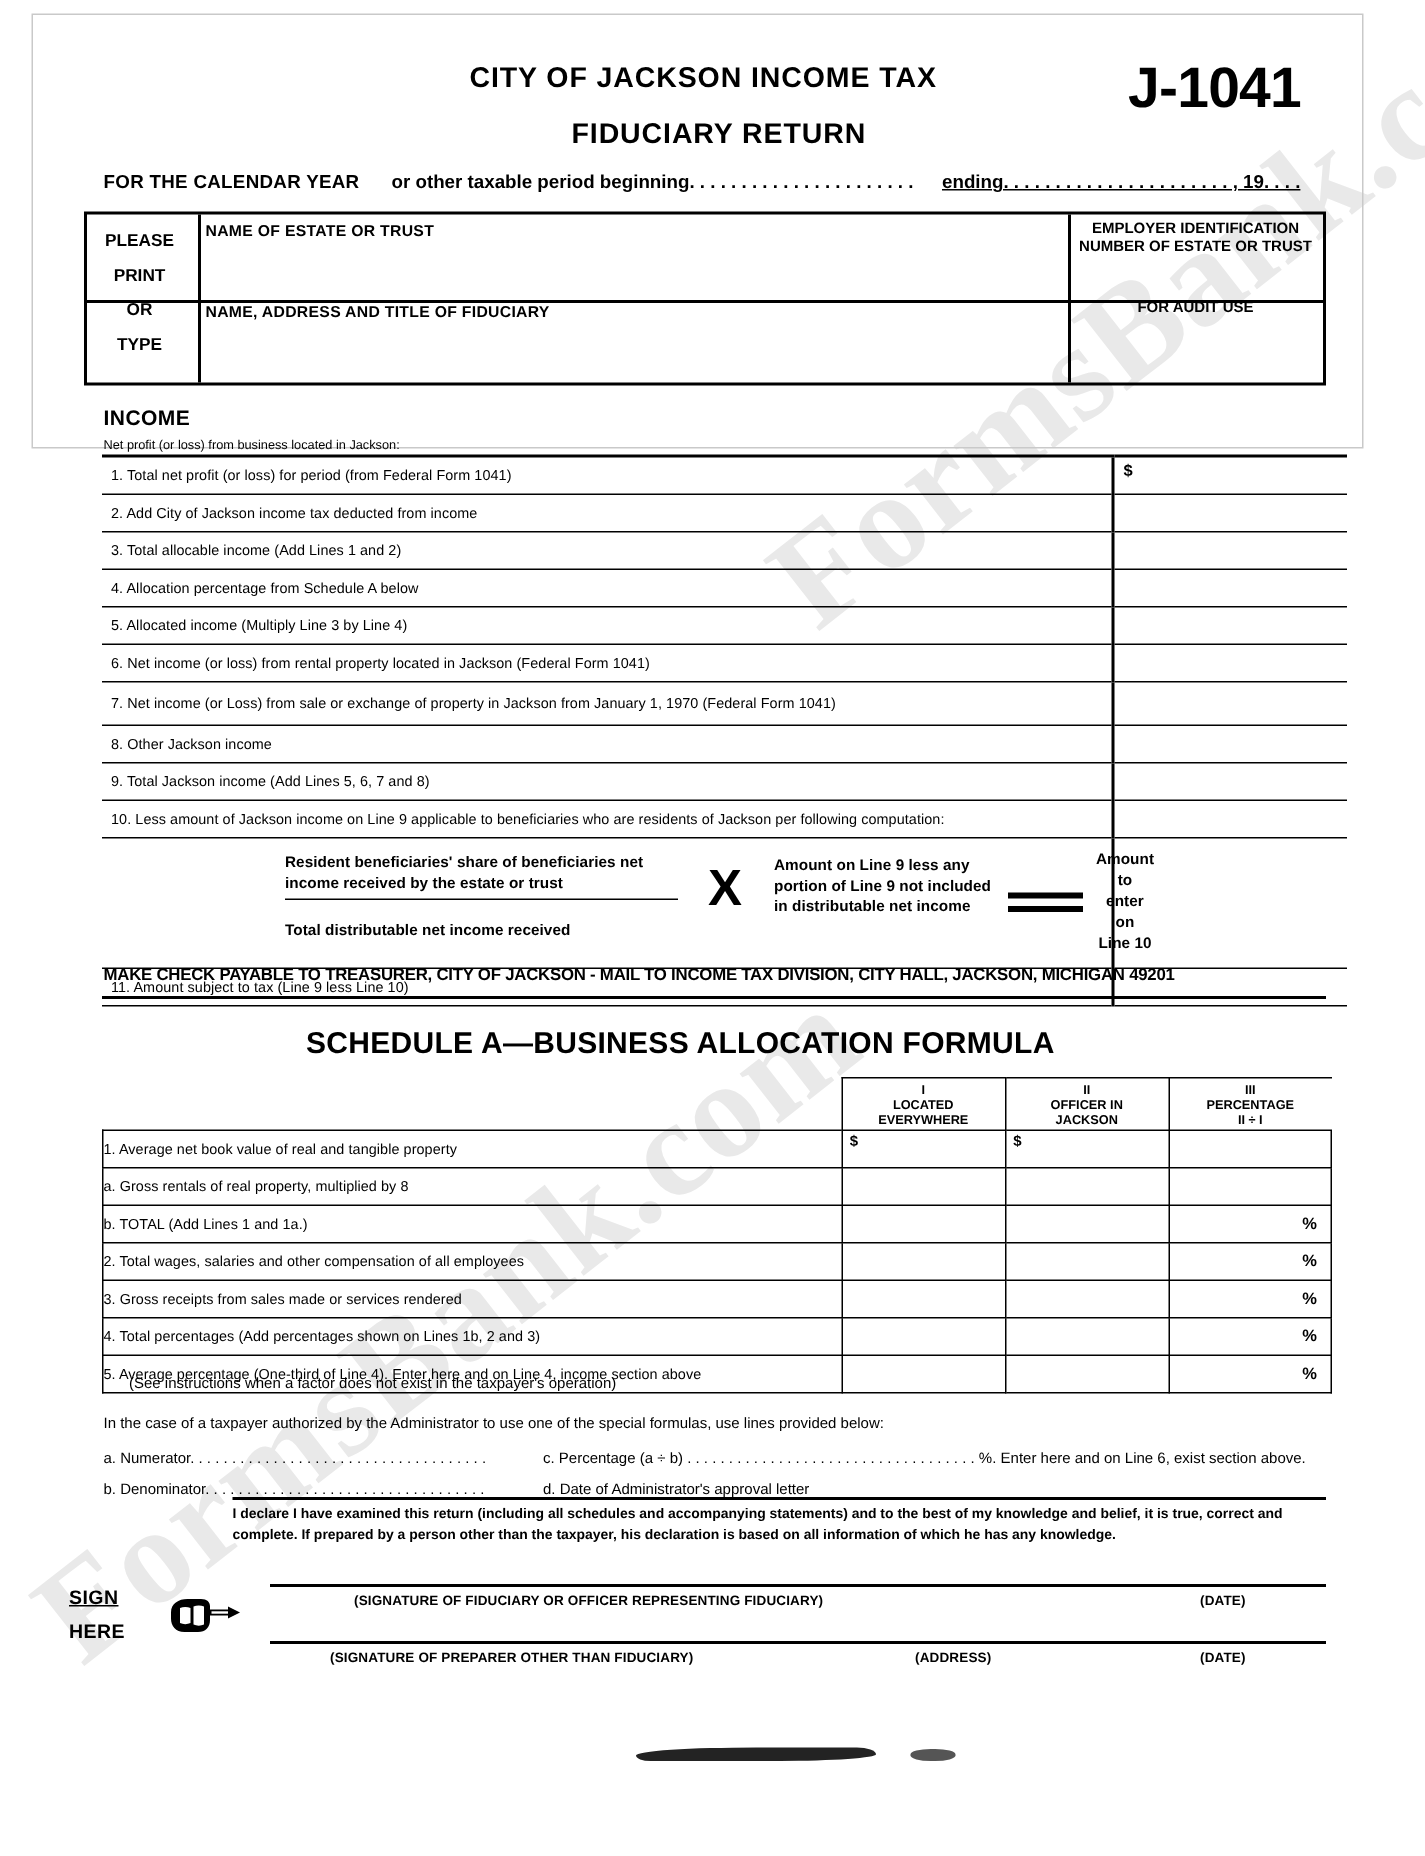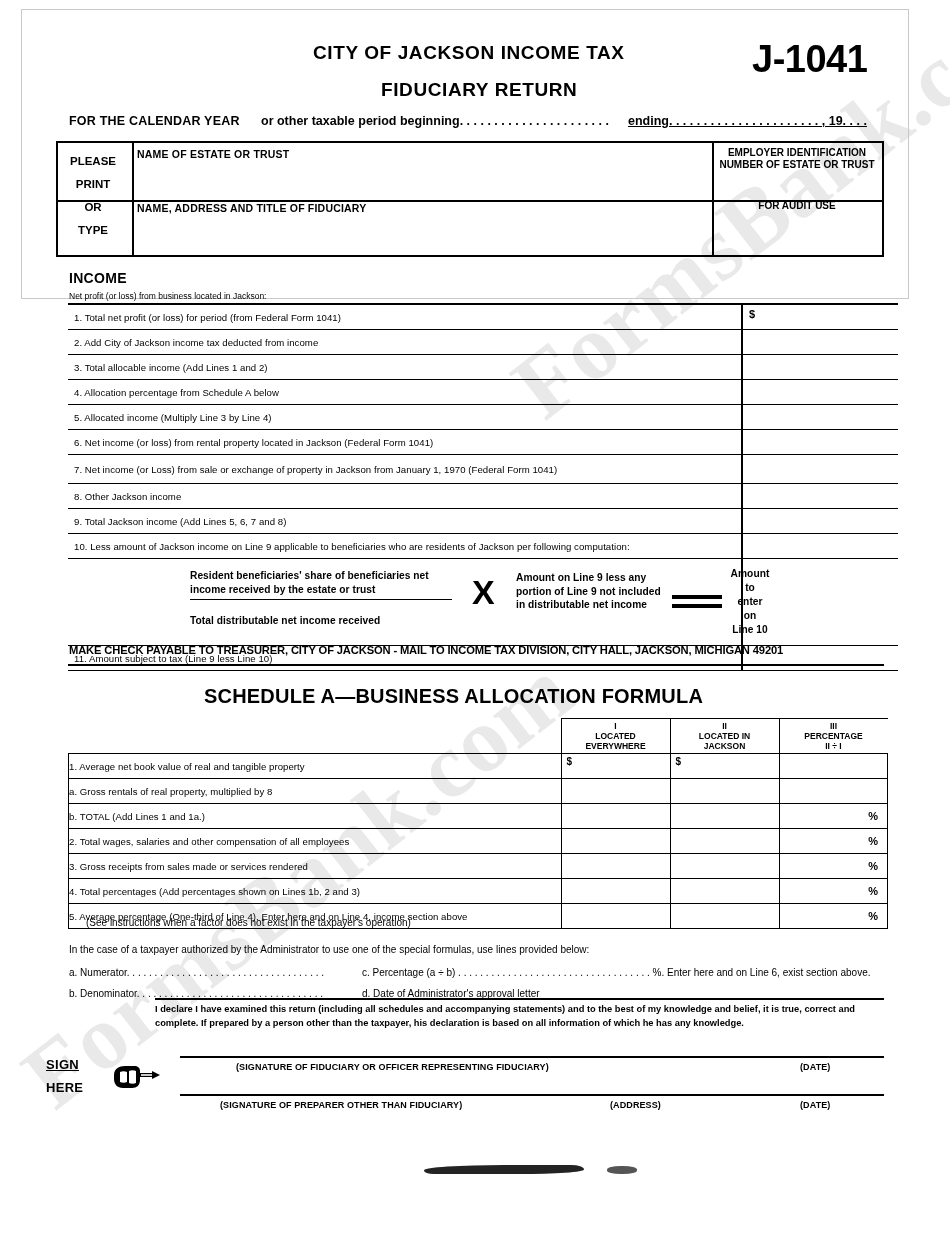--- a/index.html
+++ b/index.html
@@ -372,21 +372,21 @@
       <thead>
         <tr class="sa-head">
           <th class="blank" style="width:492px;"></th>
           <th style="width:108px;">
             <div>I</div>
             <div>LOCATED</div>
             <div>EVERYWHERE</div>
           </th>
           <th style="width:108px;">
             <div>II</div>
-            <div>LOCATED IN</div>
+            <div>OFFICER IN</div>
             <div>JACKSON</div>
           </th>
           <th style="width:108px; border-right:none;">
             <div>III</div>
             <div>PERCENTAGE</div>
             <div>II ÷ I</div>
           </th>
         </tr>
       </thead>
       <tbody>

